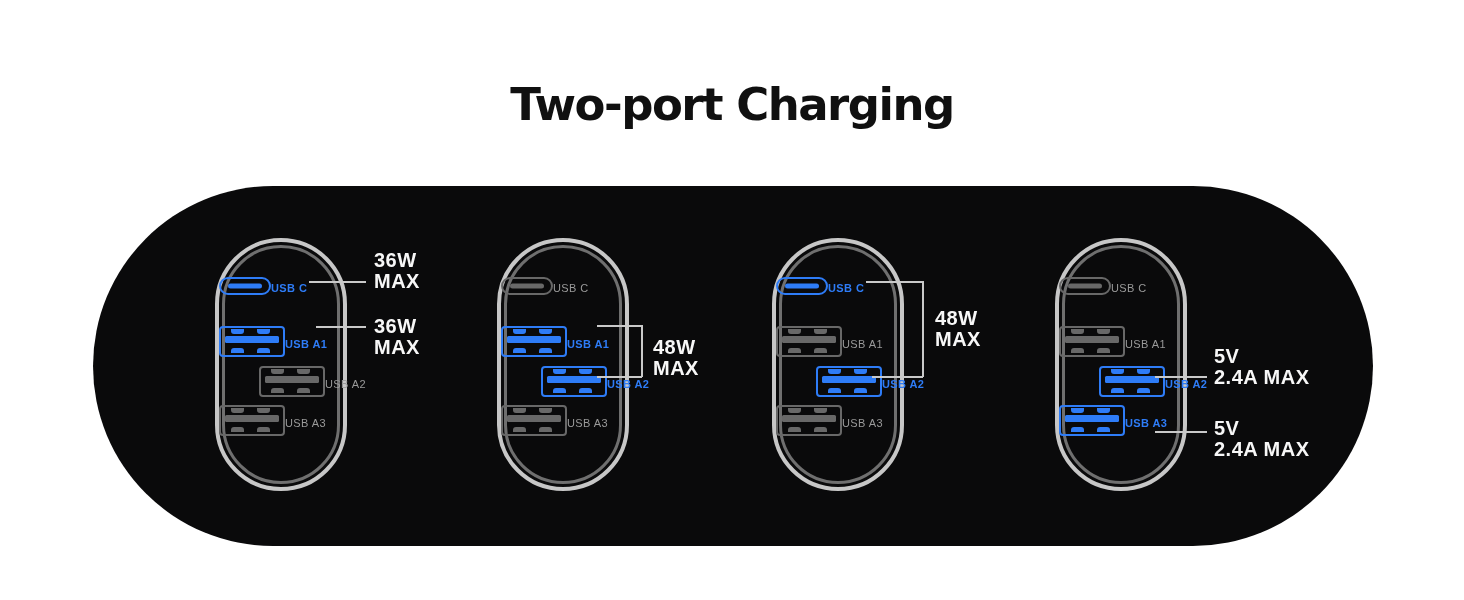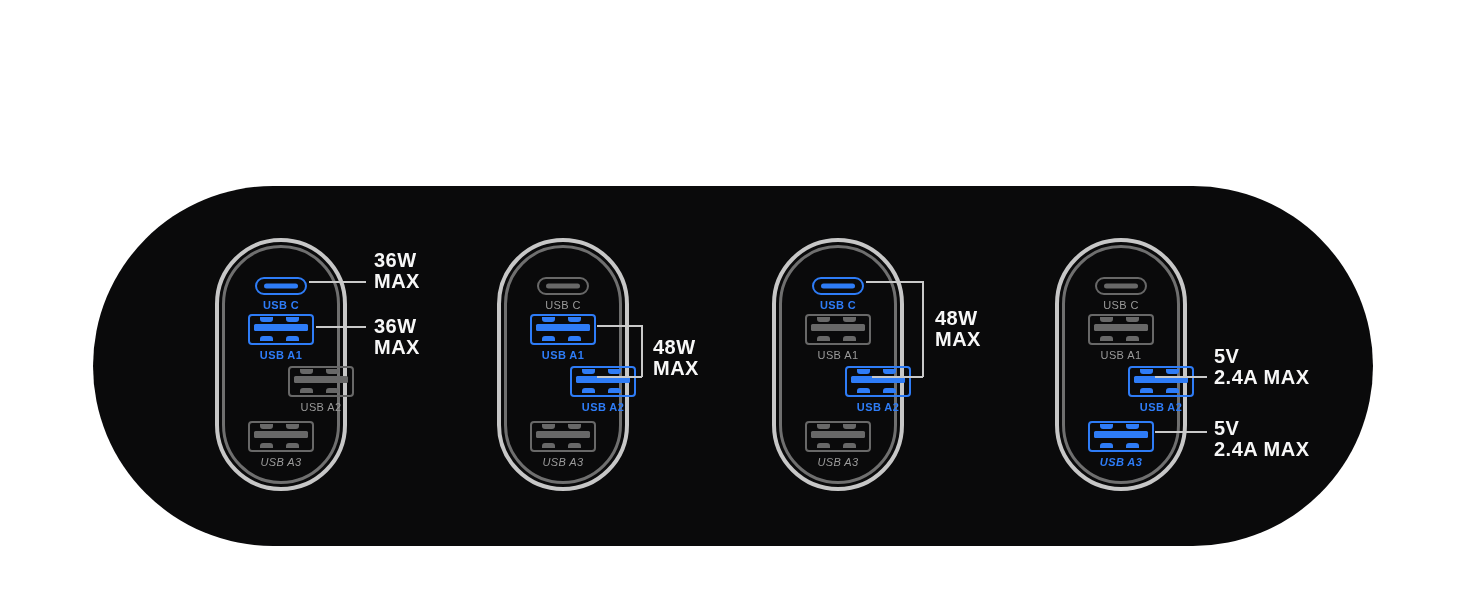--- a/index.html
+++ b/index.html
@@ -13,30 +13,30 @@
 
   .stage { position:absolute; left:93px; top:186px; width:1280px; height:360px;
            background:#0a0a0b; border-radius:180px; }
 
   
   .pod { position:absolute; top:238px; width:132px; height:253px;
          border:4px solid #c7c7c7; border-radius:66px; }
   .pod-inner { position:absolute; left:3px; top:3px; right:3px; bottom:3px;
                border:3px solid #6f6f6f; border-radius:60px; }
 
-  .port { position:absolute; left:0; width:100%; display:flex; flex-direction:column;
+  .port { position:absolute; left:0; width:100%; display:flex; flex-direction:row;
           align-items:center; }
   .port-label { font-size:11px; letter-spacing:.4px; margin-top:4px; white-space:nowrap; }
   .active-label   { color:#2E7CF7; font-weight:700; }
   .inactive-label { color:#9a9a9a; font-weight:500; }
 
   .slot-c  { top:35px; }
-  .slot-a1 { top:72px; }
+  .slot-a1 { top:84px; }
   .slot-a2 { top:124px;margin-left:40px; }
-  .slot-a3 { top:179px;font-style:italic; }
+  .slot-a3 { top:163px; }
 
   .usbc-icon { position:relative; width:52px; height:18px; border:2px solid currentColor;
                border-radius:10px; }
   .usbc-bar  { position:absolute; left:50%; top:50%; transform:translate(-50%,-50%);
                width:34px; height:5px; border-radius:2.5px; background:currentColor; }
 
   .usba-icon { position:relative; width:66px; height:31px; border:2px solid currentColor;
                border-radius:4px; }
   .usba-bar  { position:absolute; left:4px; right:4px; top:8px; height:7px;
                border-radius:1.5px; background:currentColor; }
@@ -54,20 +54,21 @@
   .ann-h { position:absolute; height:1.5px; background:#c9c9c9; }
   .ann-v { position:absolute; width:1.5px;  background:#c9c9c9; }
   .ann-text { position:absolute; color:#f7f7f7; font-size:20px; font-weight:700;
               line-height:21px; letter-spacing:.5px; white-space:nowrap; }
 </style>
 </head>
 <body>
 
 <div class="page">
 
+  <h1 class="title">Two-port Charging</h1>
 
   <div class="stage"></div>
 
   <div class="pod" style="left:215px">
     <div class="pod-inner"></div>
     <div class="port slot-c">
       <div class="usbc-icon port-active">
         <div class="usbc-bar"></div>
       </div>
       <div class="port-label active-label">USB C</div>

